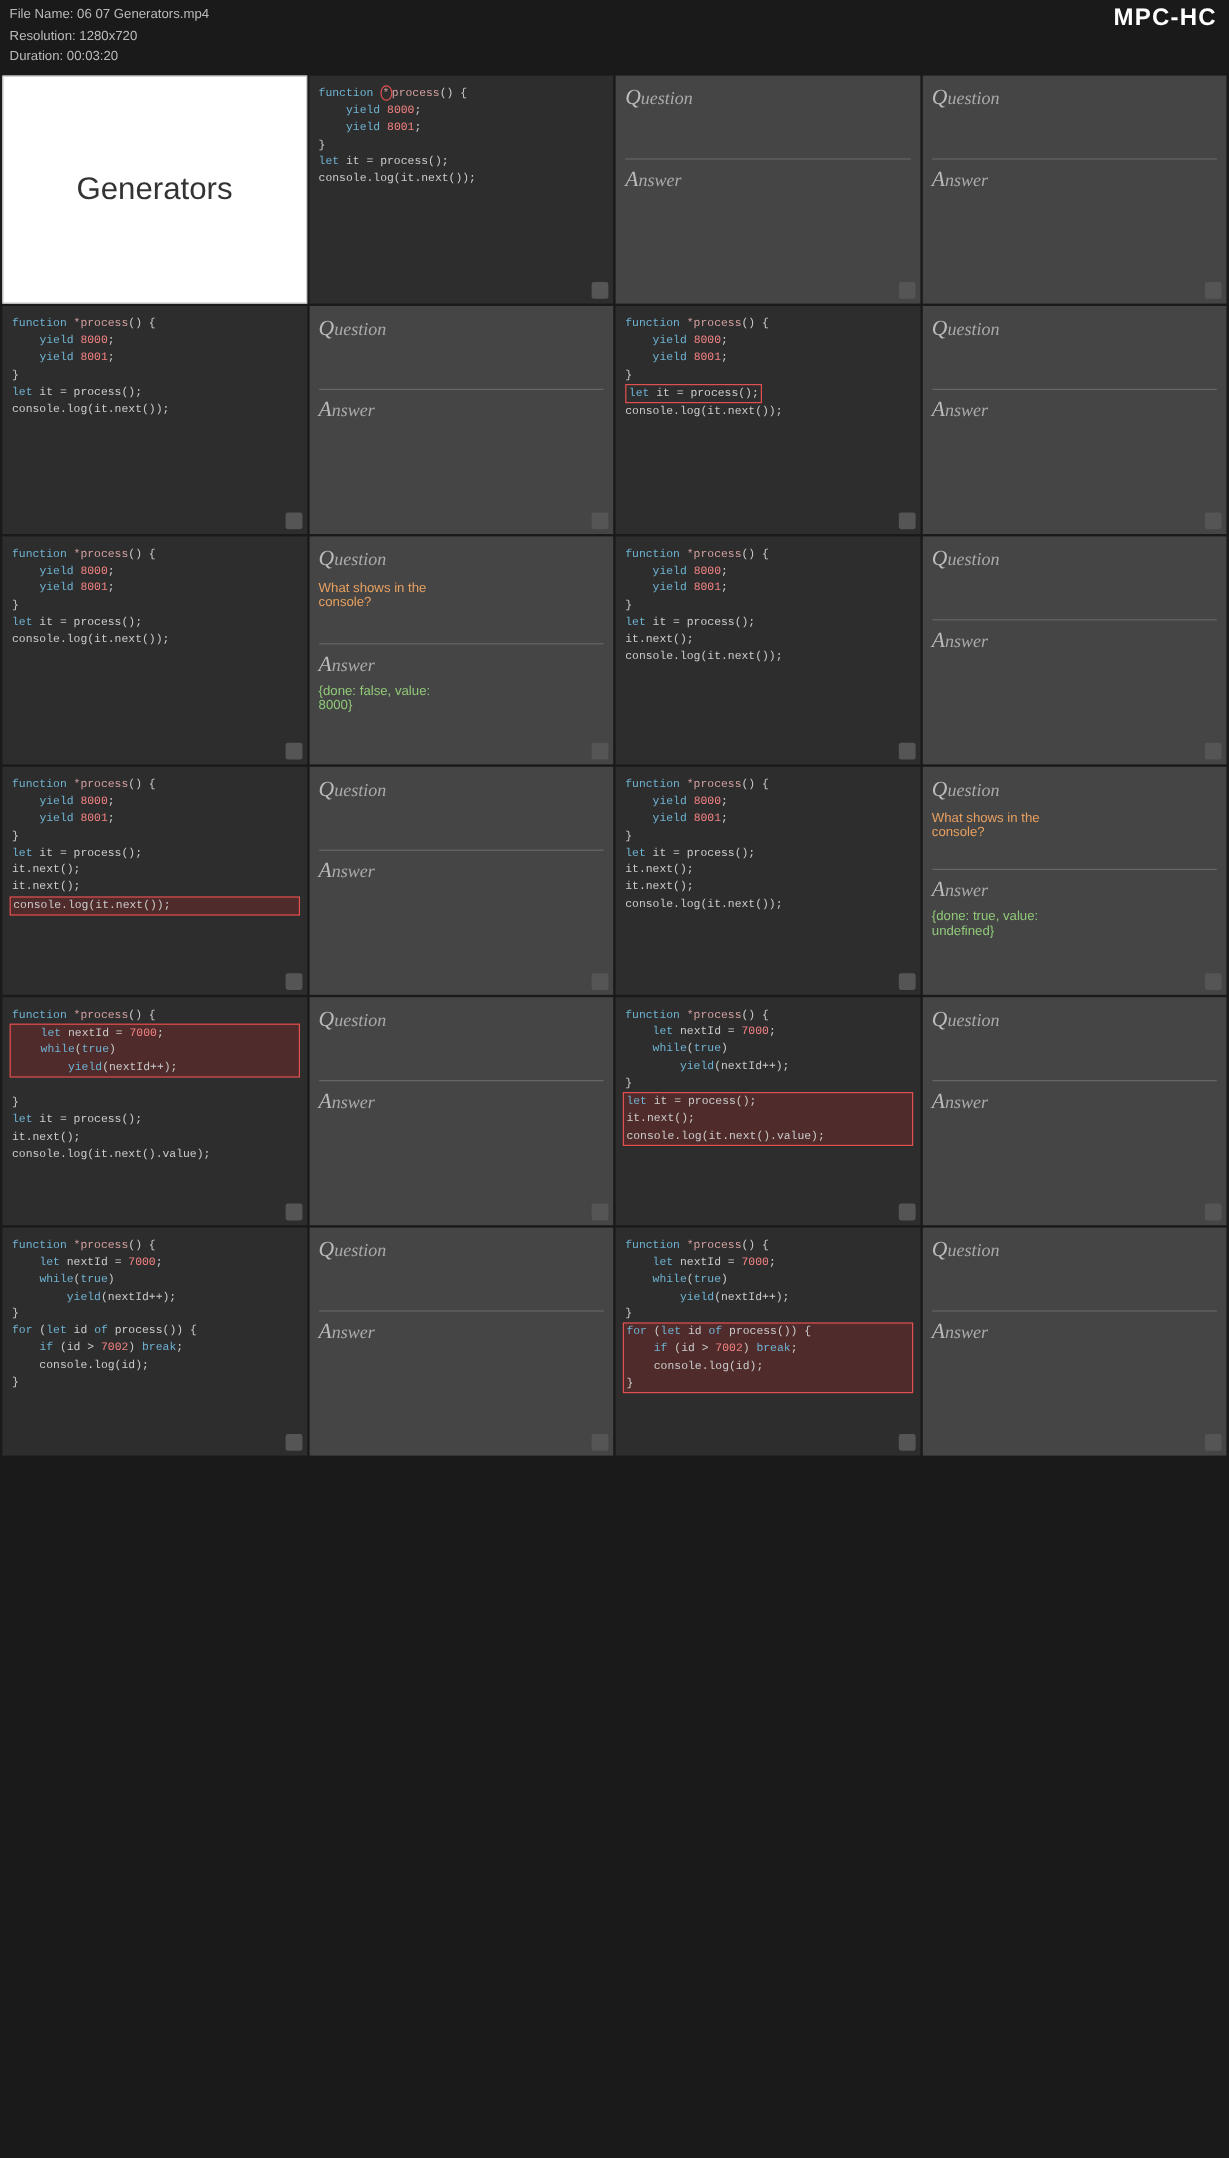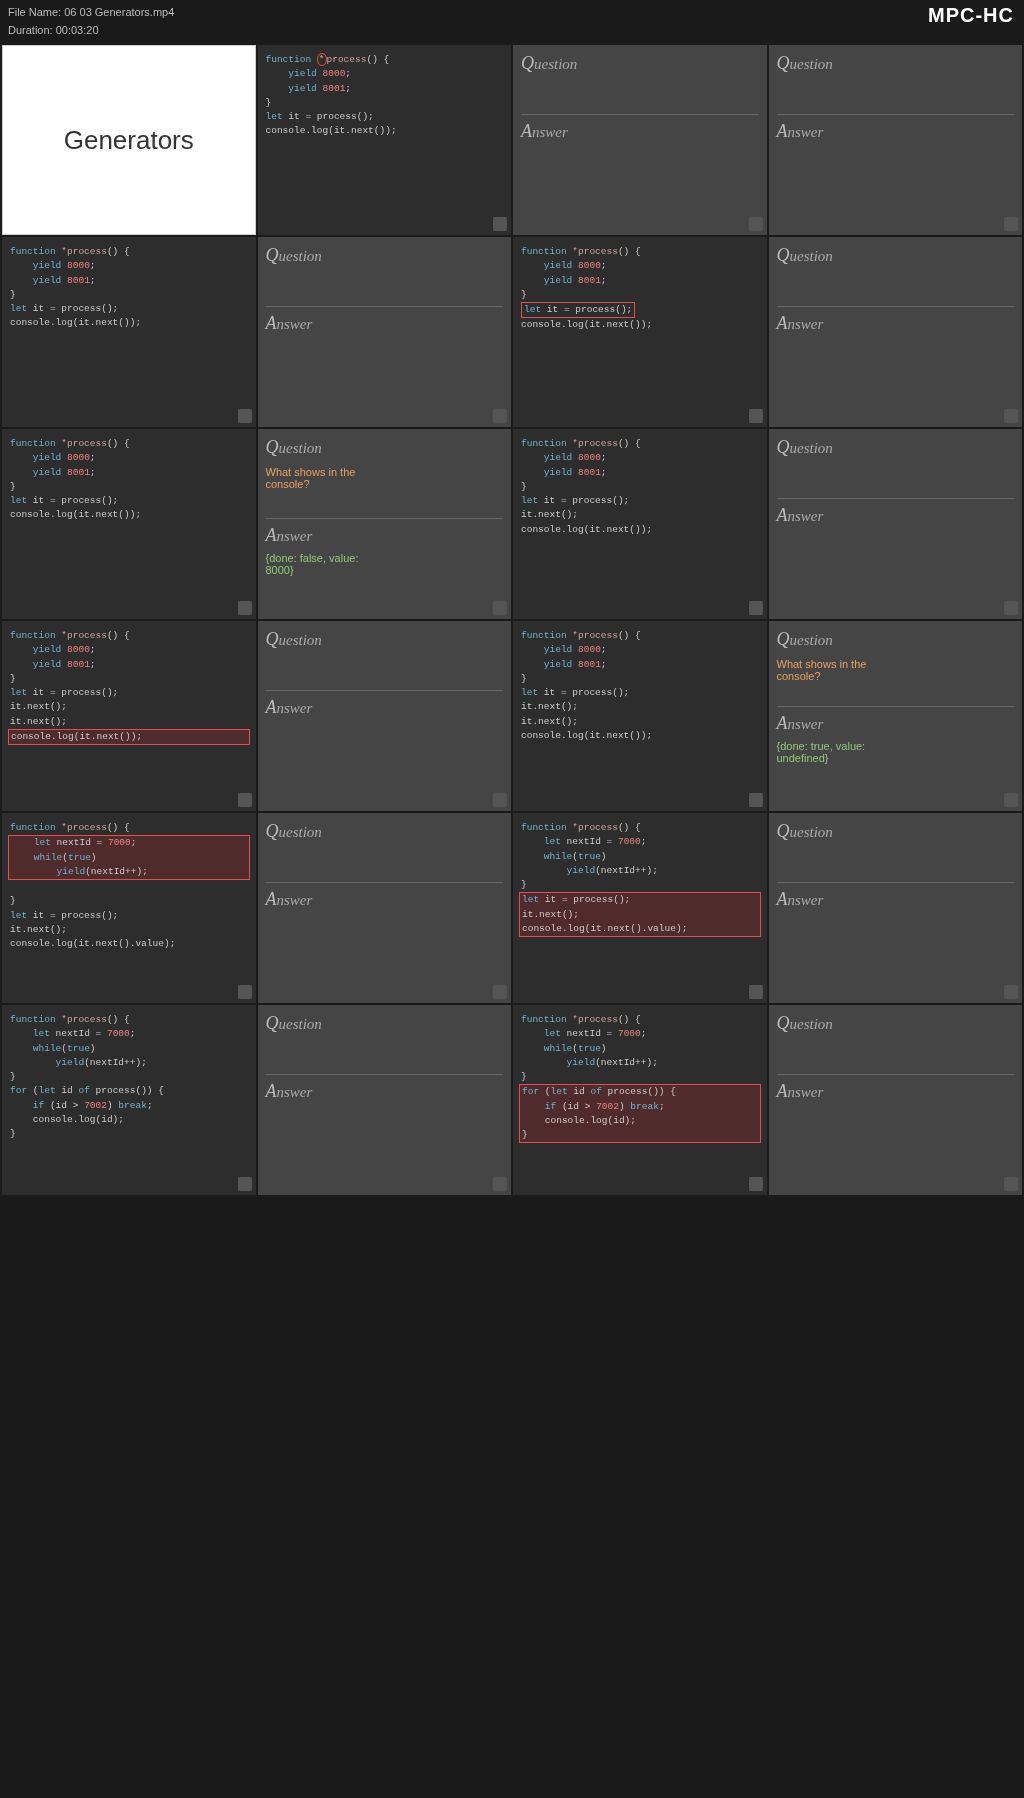--- a/index.html
+++ b/index.html
@@ -16,21 +16,22 @@
       font-size: 9.5px;
       white-space: pre;
       line-height: 1.5;
     }
   </style>
 </head>
 <body>
 
 <div style="background:#1a1a1a; padding: 4px 8px; position: relative;">
   <div style="color:#bbb; font-family:Arial,sans-serif; font-size:11px; line-height:1.6;">
-    <div>File Name: 06 03 Generators.mp4</div>
+    <div>File Name: 06 07 Generators.mp4</div>
+    <div>Resolution: 1280x720</div>
     <div>Duration: 00:03:20</div>
   </div>
   <div style="position:absolute; top:4px; right:10px; color:white; font-size:20px; font-weight:bold; font-family:Arial,sans-serif; letter-spacing:1px;">MPC-HC</div>
 </div>
 
 <div style="display:grid; grid-template-columns:1fr 1fr 1fr 1fr; gap:2px; padding:2px 2px 0 2px;">
 
   <div style="background:white; display:flex; align-items:center; justify-content:center; min-height:190px; border:1px solid #ccc;">
     <span style="font-family:Arial,sans-serif; font-size:26px; color:#333;">Generators</span>
   </div>

